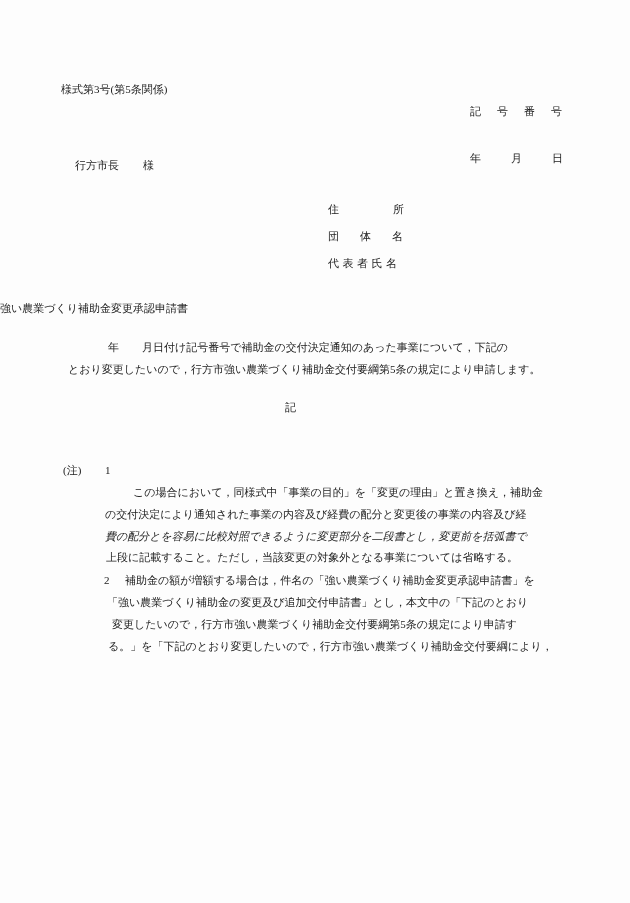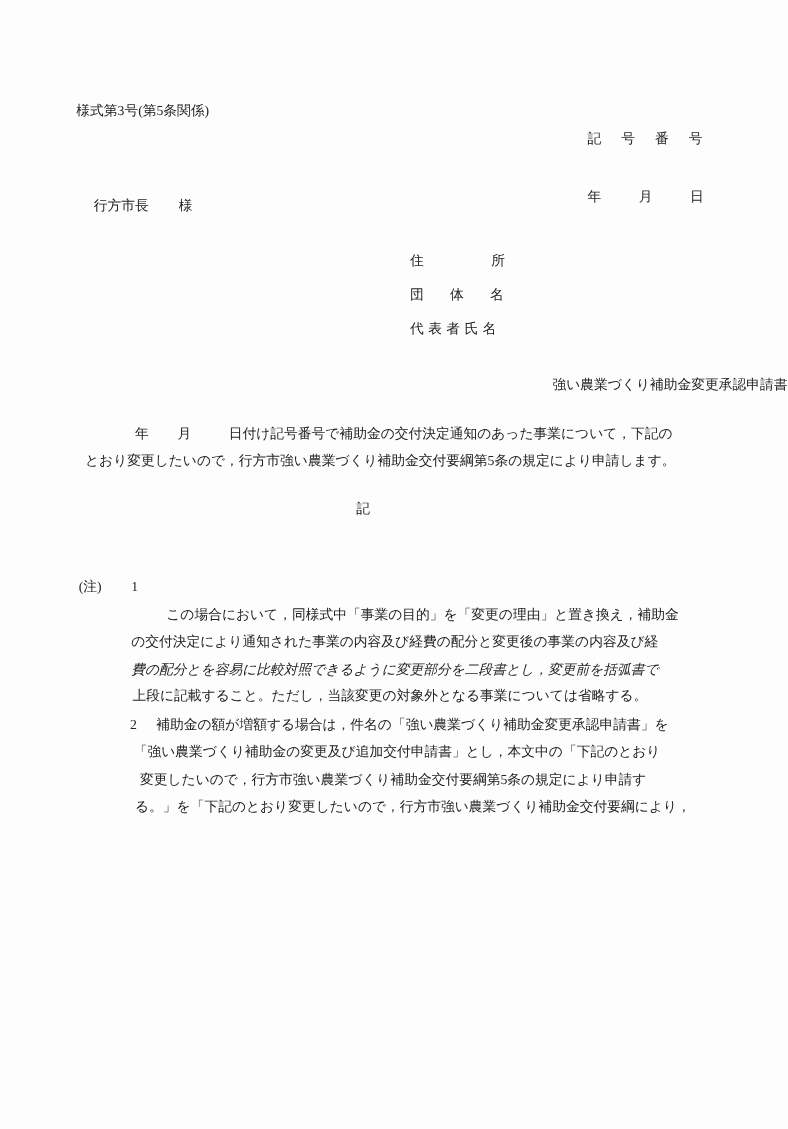--- a/index.html
+++ b/index.html
@@ -28,25 +28,25 @@
   .ref-code     { left: 470px; top: 104px; letter-spacing: 16px; }
   .ref-date     { left: 470px; top: 127px; letter-spacing: 30px; margin-top: 24px; }
   
   .addressee    { left: 75px;  top: 158px; }
   .addressee .honorific { display: inline-block; margin-left: 24px; }
   
   .sender-address { left: 328px; top: 202px; letter-spacing: 54px; }
   .sender-org     { left: 328px; top: 229px; letter-spacing: 21px; }
   .sender-rep     { left: 328px; top: 256px; letter-spacing: 3.5px; }
   
-  .title        { left: 0; width: 630px; top: 301px; text-align: right; }
+  .title        { left: 0; width: 630px; top: 301px; text-align: left; }
   
   .body-1       { left: 108px; top: 340px; }
   .body-1 .month { display: inline-block; margin-left: 23px; }
-  .body-1 .rest  { display: inline-block; margin-left: 30px; }
+  .body-1 .rest  { display: inline-block; }
   .body-2       { left: 68px;  top: 362px; }
   
   .ki           { left: 285px; top: 400px; }
   
   .note-label   { left: 63px;  top: 463px; }
   .n1-num       { left: 105px; top: 463px; }
   .n1l1         { left: 127px; top: 463px; }
   .n1l2         { left: 133px; top: 485px; }
   .n1l3         { left: 105px; top: 507px; }
   .n1l4         { left: 105px; top: 529px; font-style: italic; }

